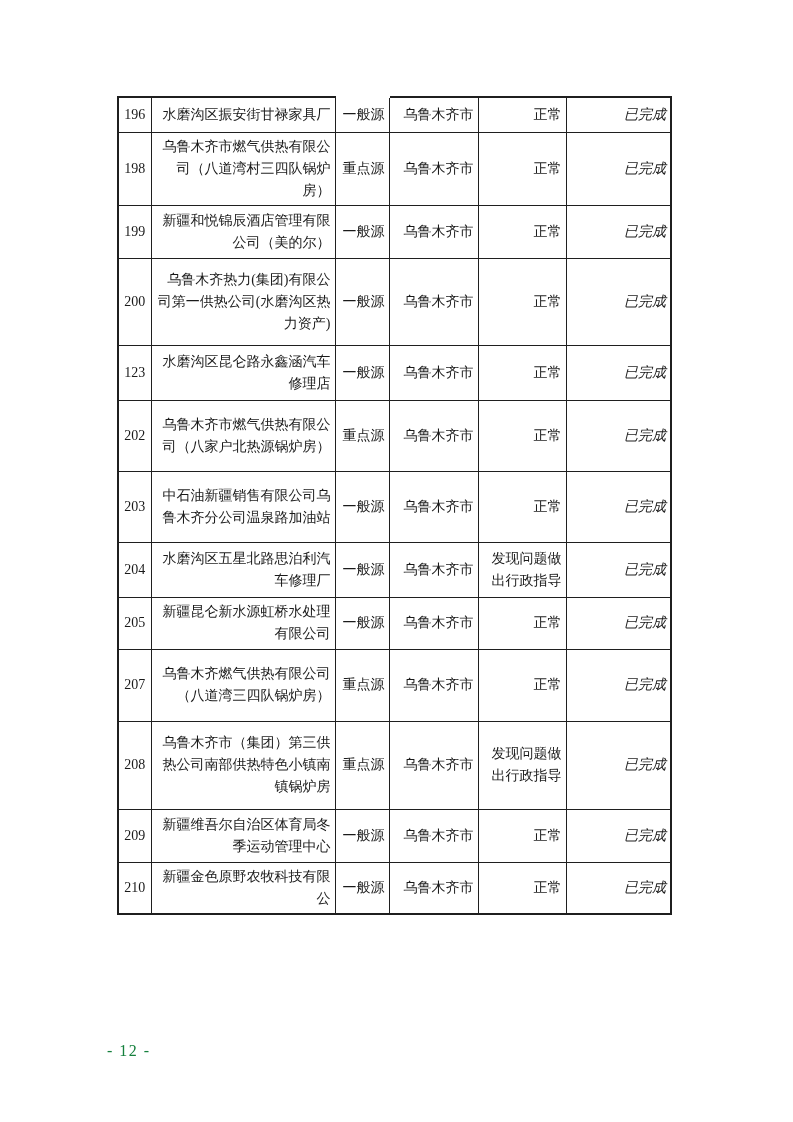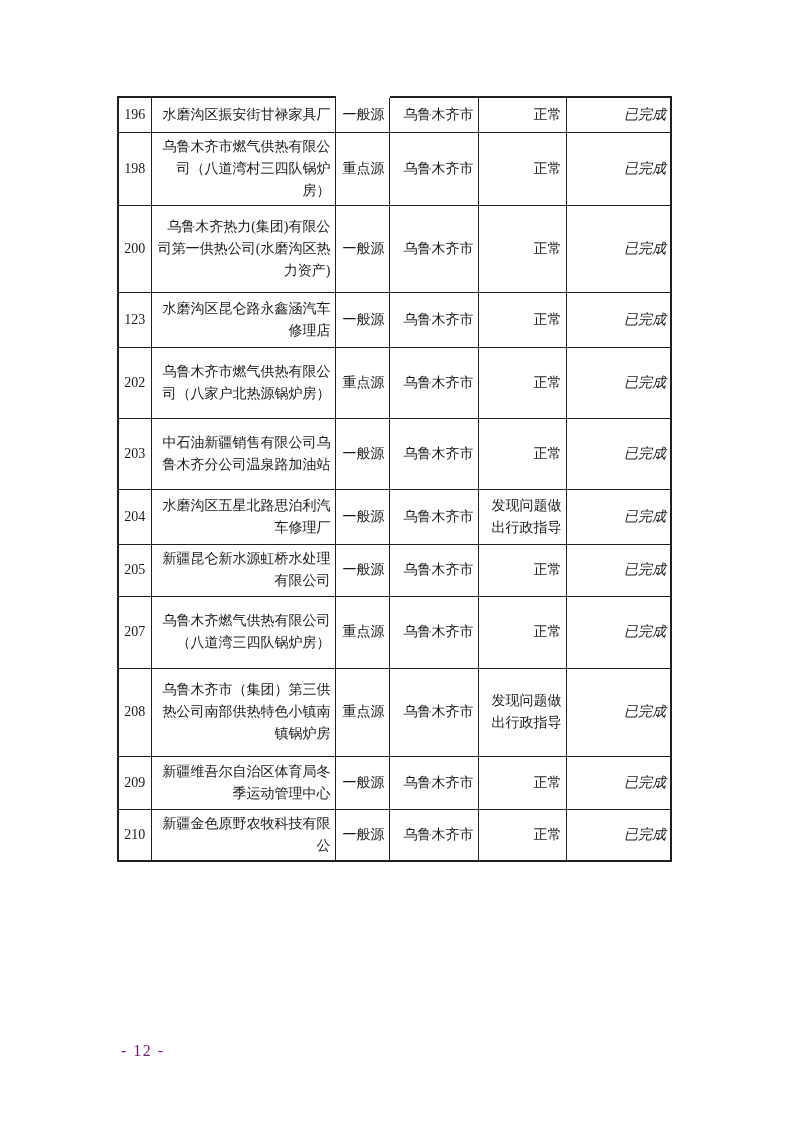--- a/index.html
+++ b/index.html
@@ -36,25 +36,25 @@
   table.record-table tr td:last-child  { border-right-width: 2px; font-style: italic; }
   table.record-table tr:first-child td { border-top-width: 2px; }
   table.record-table tr:last-child td  { border-bottom-width: 2px; }
   
   table.record-table tr:first-child td.c-src { border-top-color: transparent; }
   td.c-num  { text-align: center; font-size: 13.5px; }
   td.c-name { text-align: right; padding-left: 9px; padding-right: 5px; font-size: 13px; }
   td.c-ctr  { text-align: right; }
   .page-footer {
     position: absolute;
-    left: 121px;
+    left: 107px;
     top: 1042px;
     font-size: 16px;
     letter-spacing: 1.5px;
-    color: #701a75;
+    color: #15803d;
     font-family: "Liberation Serif", "DejaVu Serif", serif;
   }
 </style>
 </head>
 <body>
 
 <div class="page">
   <table class="record-table">
     <colgroup>
       <col style="width:33px">
@@ -70,20 +70,28 @@
           <td class="c-name">水磨沟区振安街甘禄家具厂</td>
           <td class="c-ctr c-src">一般源</td>
           <td class="c-ctr">乌鲁木齐市</td>
           <td class="c-ctr">正常</td>
           <td class="c-ctr">已完成</td>
         </tr>
         <tr style="height: 72px;">
           <td class="c-num">198</td>
           <td class="c-name">乌鲁木齐市燃气供热有限公司（八道湾村三四队锅炉房）</td>
           <td class="c-ctr c-src">重点源</td>
+          <td class="c-ctr">乌鲁木齐市</td>
+          <td class="c-ctr">正常</td>
+          <td class="c-ctr">已完成</td>
+        </tr>
+        <tr style="height: 53px;">
+          <td class="c-num">199</td>
+          <td class="c-name">新疆和悦锦辰酒店管理有限公司（美的尔）</td>
+          <td class="c-ctr c-src">一般源</td>
           <td class="c-ctr">乌鲁木齐市</td>
           <td class="c-ctr">正常</td>
           <td class="c-ctr">已完成</td>
         </tr>
         <tr style="height: 87px;">
           <td class="c-num">200</td>
           <td class="c-name">乌鲁木齐热力(集团)有限公司第一供热公司(水磨沟区热力资产)</td>
           <td class="c-ctr c-src">一般源</td>
           <td class="c-ctr">乌鲁木齐市</td>
           <td class="c-ctr">正常</td>

